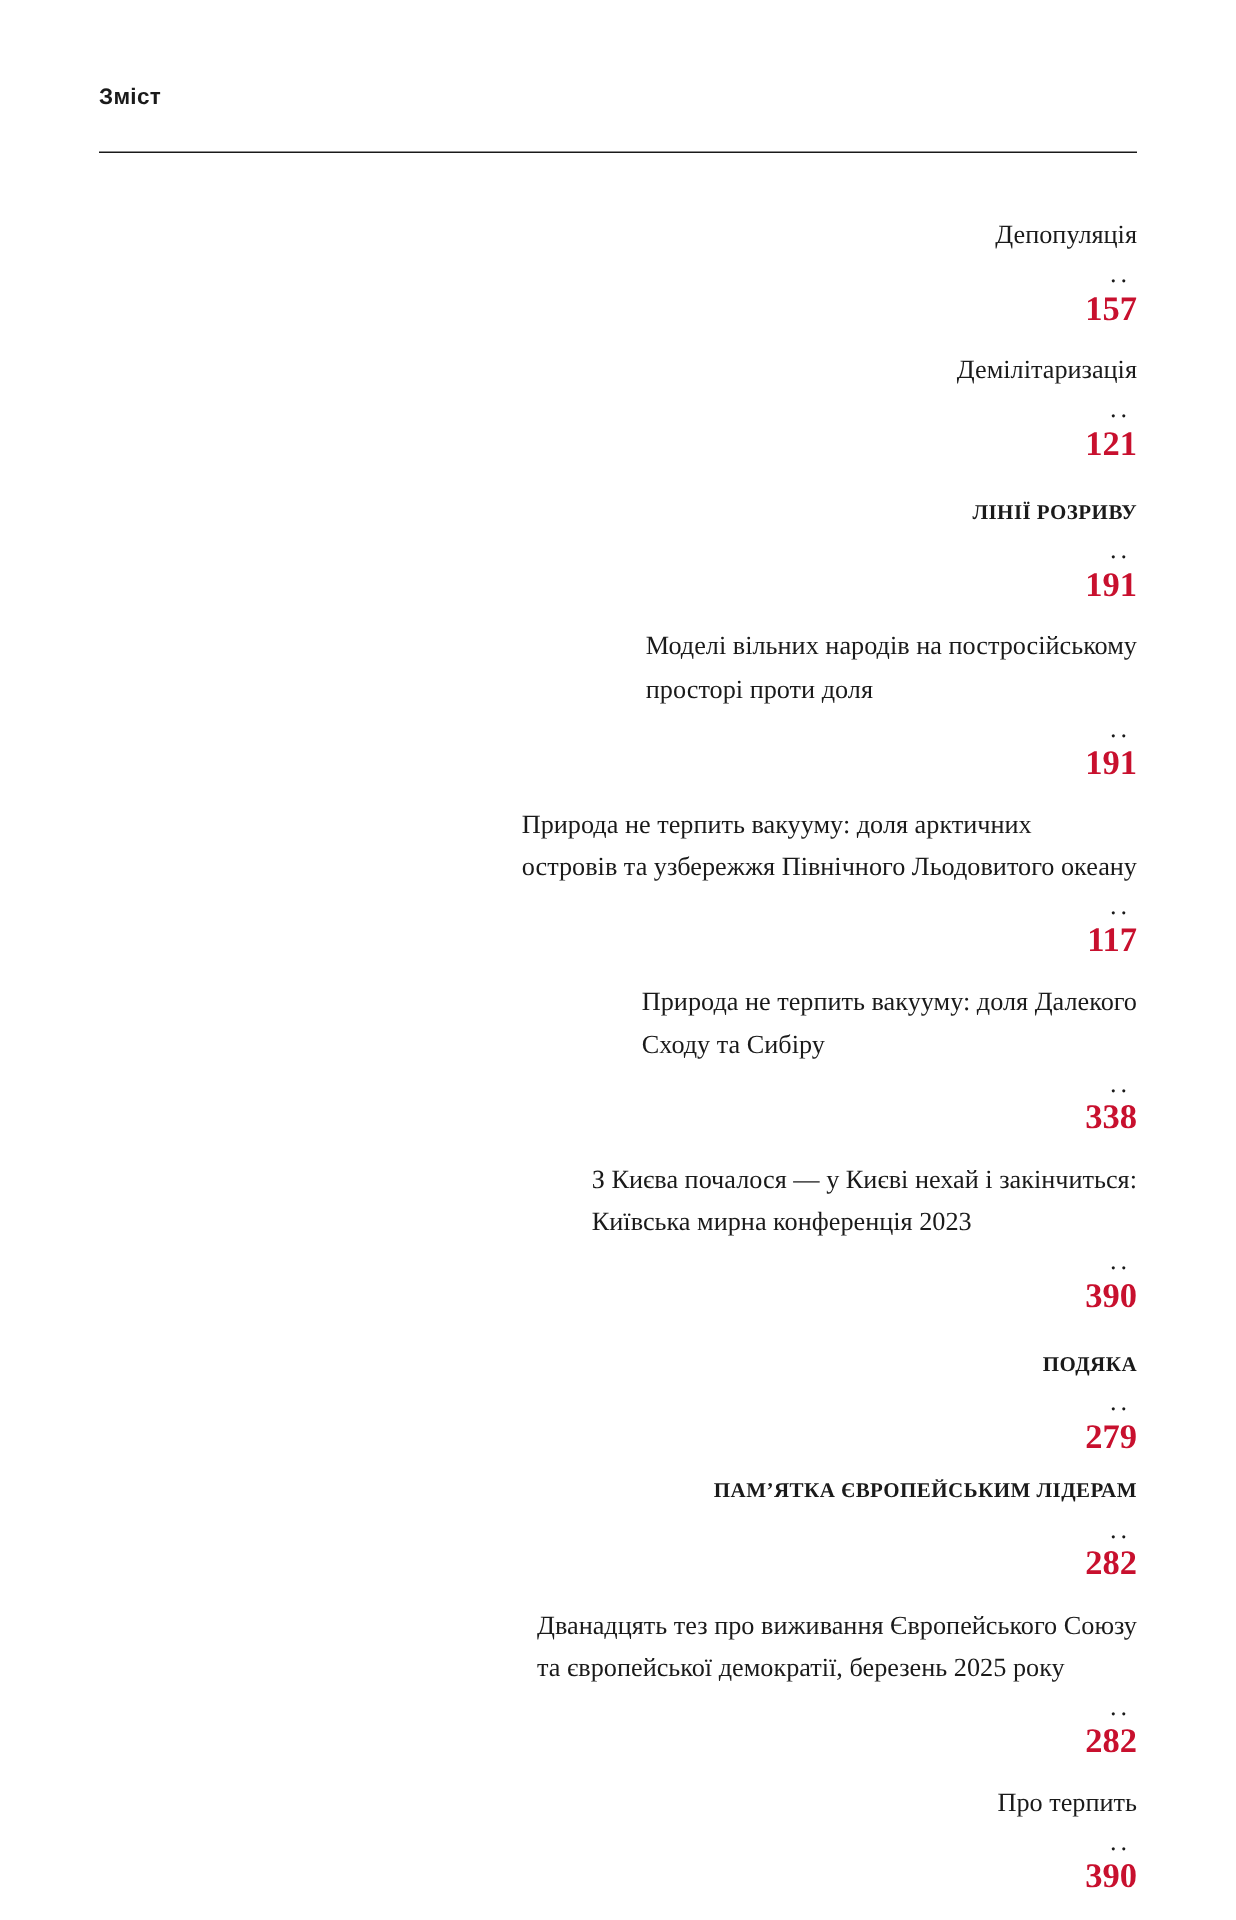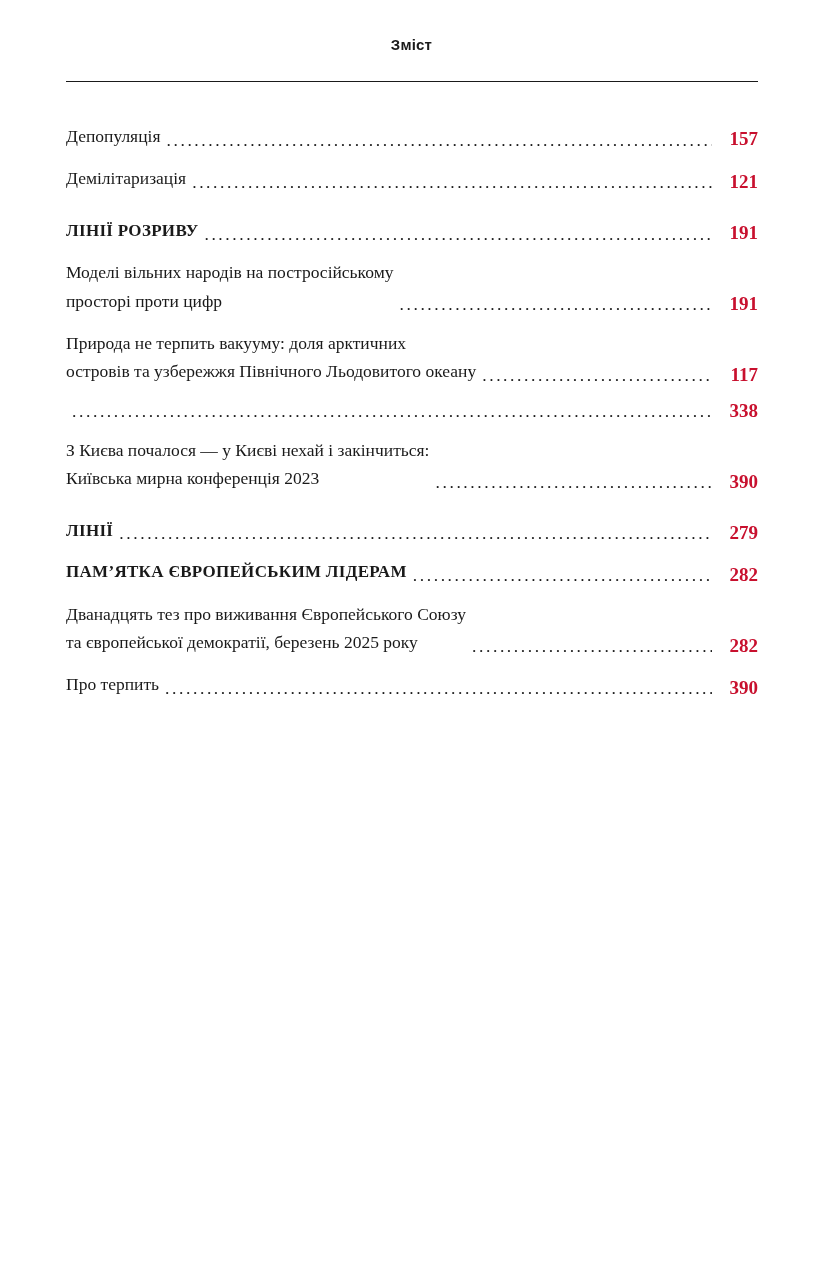--- a/index.html
+++ b/index.html
@@ -16,61 +16,62 @@
     overflow: hidden;
   }
   .page {
     position: relative;
     width: 824px;
     height: 1280px;
     box-sizing: border-box;
     padding: 0 66px;
   }
   .running-head {
-    text-align: center;
+    text-align: left;
     font-family: "Liberation Sans", sans-serif;
     font-size: 15px;
     font-weight: 600;
     letter-spacing: 0.2px;
     color: #1a1a1a;
-    padding-top: 36px;
+    padding-top: 56px;
     padding-right: 1px;
   }
   .rule {
     margin-top: 28px;
     border-top: 1.6px solid #1a1a1a;
     width: 100%;
   }
   .toc {
     margin-top: 26px;
   }
   .entry {
     display: flex;
     align-items: flex-end;
     margin-bottom: 0;
     padding-top: 14px;
     padding-bottom: 0;
+    flex-direction: column;
   }
   .entry.section {
     padding-top: 24px;
   }
   .entry.tight {
     padding-top: 14px;
   }
   .entry-text {
     font-size: 17.5px;
     line-height: 1.62;
     white-space: pre-line;
     flex: 0 1 auto;
     max-width: 560px;
   }
   .entry.section .entry-text {
     font-weight: 700;
     letter-spacing: 0.3px;
-    font-size: 17px;
+    font-size: 14px;
     text-align: right;
   }
   .leader {
     flex: 1 1 auto;
     min-width: 14px;
     position: relative;
     height: 1.4em;
     overflow: hidden;
     margin: 0 4px 0 6px;
   }
@@ -81,21 +82,21 @@
     bottom: 0.07em;
     white-space: nowrap;
     letter-spacing: 2.6px;
     font-size: 17.5px;
     color: #1a1a1a;
     line-height: 1;
   }
   .page-num {
     color: #c8102e;
     font-weight: 700;
-    font-size: 19px;
+    font-size: 23px;
     line-height: 1.1;
     min-width: 42px;
     text-align: right;
     flex: 0 0 auto;
   }
   .entry.section .page-num {
     color: #c8102e;
   }
 </style>
 </head>
@@ -118,42 +119,44 @@
         <span class="leader"></span>
         <span class="page-num">121</span>
       </div>
       <div class="entry section section">
         <span class="entry-text">ЛІНІЇ РОЗРИВУ</span>
         <span class="leader"></span>
         <span class="page-num">191</span>
       </div>
       <div class="entry tight">
         <span class="entry-text">Моделі вільних народів на постросійському
-просторі проти цифр</span>
+просторі проти доля</span>
         <span class="leader"></span>
         <span class="page-num">191</span>
       </div>
       <div class="entry tight">
         <span class="entry-text">Природа не терпить вакууму: доля арктичних
 островів та узбережжя Північного Льодовитого океану</span>
         <span class="leader"></span>
         <span class="page-num">117</span>
       </div>
       <div class="entry tight">
+        <span class="entry-text">Природа не терпить вакууму: доля Далекого
+Сходу та Сибіру</span>
         <span class="leader"></span>
         <span class="page-num">338</span>
       </div>
       <div class="entry tight">
         <span class="entry-text">З Києва почалося — у Києві нехай і закінчиться:
 Київська мирна конференція 2023</span>
         <span class="leader"></span>
         <span class="page-num">390</span>
       </div>
       <div class="entry section section">
-        <span class="entry-text">ЛІНІЇ</span>
+        <span class="entry-text">ПОДЯКА</span>
         <span class="leader"></span>
         <span class="page-num">279</span>
       </div>
       <div class="entry section tight">
         <span class="entry-text">ПАМ’ЯТКА ЄВРОПЕЙСЬКИМ ЛІДЕРАМ</span>
         <span class="leader"></span>
         <span class="page-num">282</span>
       </div>
       <div class="entry tight">
         <span class="entry-text">Дванадцять тез про виживання Європейського Союзу

